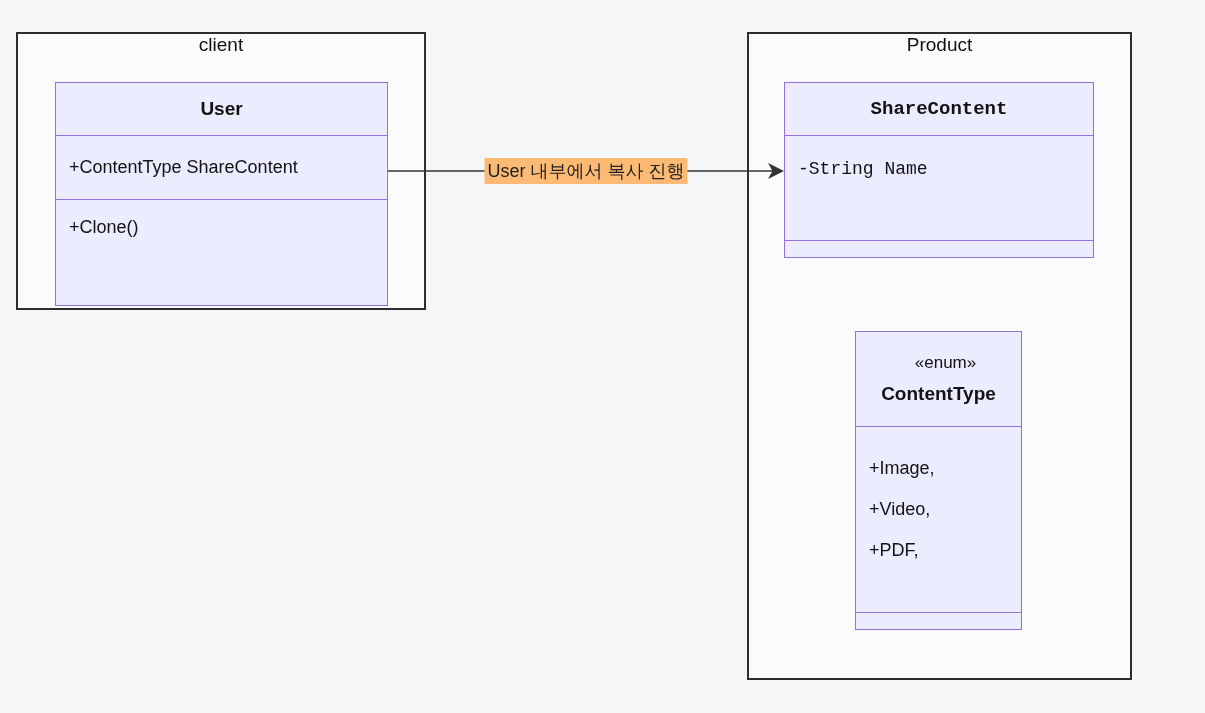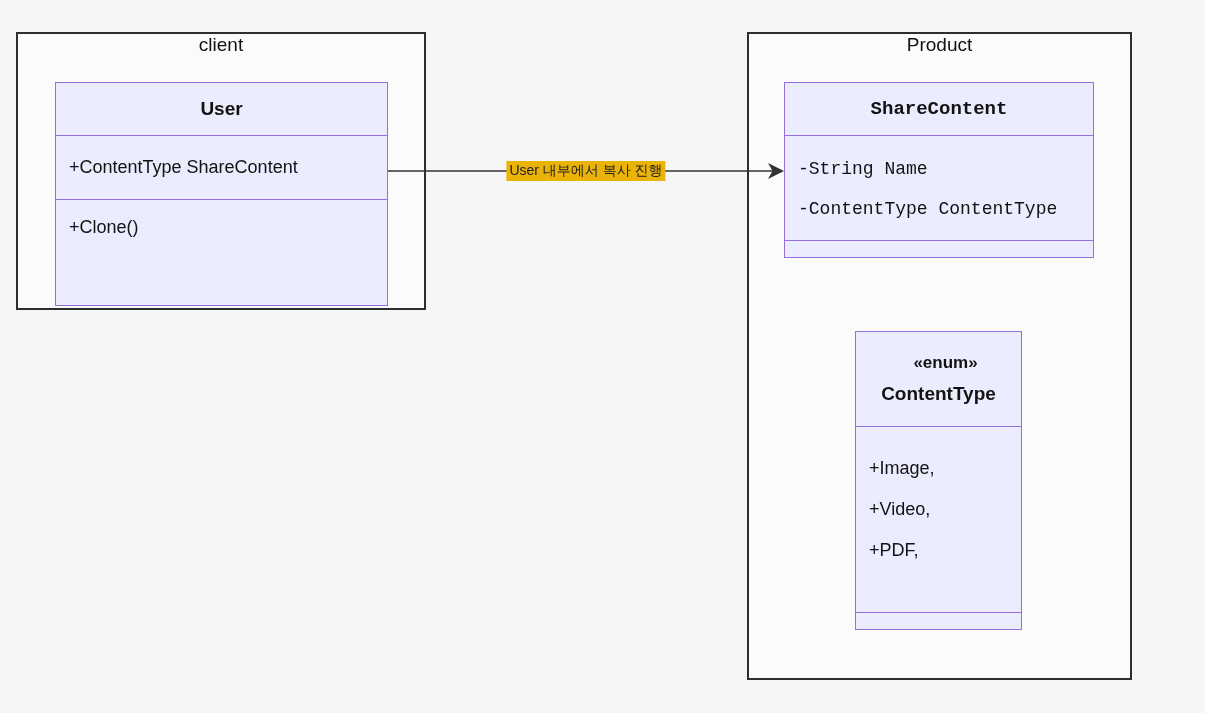--- a/index.html
+++ b/index.html
@@ -44,21 +44,21 @@
   .uml-title {
     display: flex;
     flex-direction: column;
     align-items: center;
     justify-content: center;
     font-weight: 700;
     font-size: 19px;
     box-sizing: border-box;
   }
   .uml-stereotype {
-    font-weight: 700;
+    font-weight: 400;
     font-size: 17px;
     margin-bottom: 10px;
     margin-left: 14px;
   }
   .uml-compartment {
     border-top: 1px solid #9370DB;
     box-sizing: border-box;
     overflow: hidden;
   }
   .uml-member {
@@ -94,23 +94,23 @@
     left: 0; top: 0;
     width: 1205px;
     height: 713px;
     pointer-events: none;
   }
   .edge-label {
     position: absolute;
     left: 586px;
     top: 171px;
     transform: translate(-50%, -50%);
-    background: #eab308;
+    background: #fdba74;
     padding: 1px 3px;
-    font-size: 14px;
+    font-size: 18px;
     white-space: nowrap;
     color: #222;
   }
 </style>
 </head>
 <body>
 
 <div class="canvas">
 
   <div class="container client">
@@ -128,21 +128,20 @@
     </div>
     <div class="uml-compartment methods">
       <div class="uml-member">+Clone()</div>
     </div>
   </div>
 
   <div class="uml-class sharecontent-class">
     <div class="uml-title">ShareContent</div>
     <div class="uml-compartment fields">
       <div class="uml-member">-String Name</div>
-      <div class="uml-member">-ContentType ContentType</div>
     </div>
     <div class="uml-compartment methods"></div>
   </div>
 
   <div class="uml-class contenttype-class">
     <div class="uml-title">
       <div class="uml-stereotype">«enum»</div>
       <div>ContentType</div>
     </div>
     <div class="uml-compartment fields">

